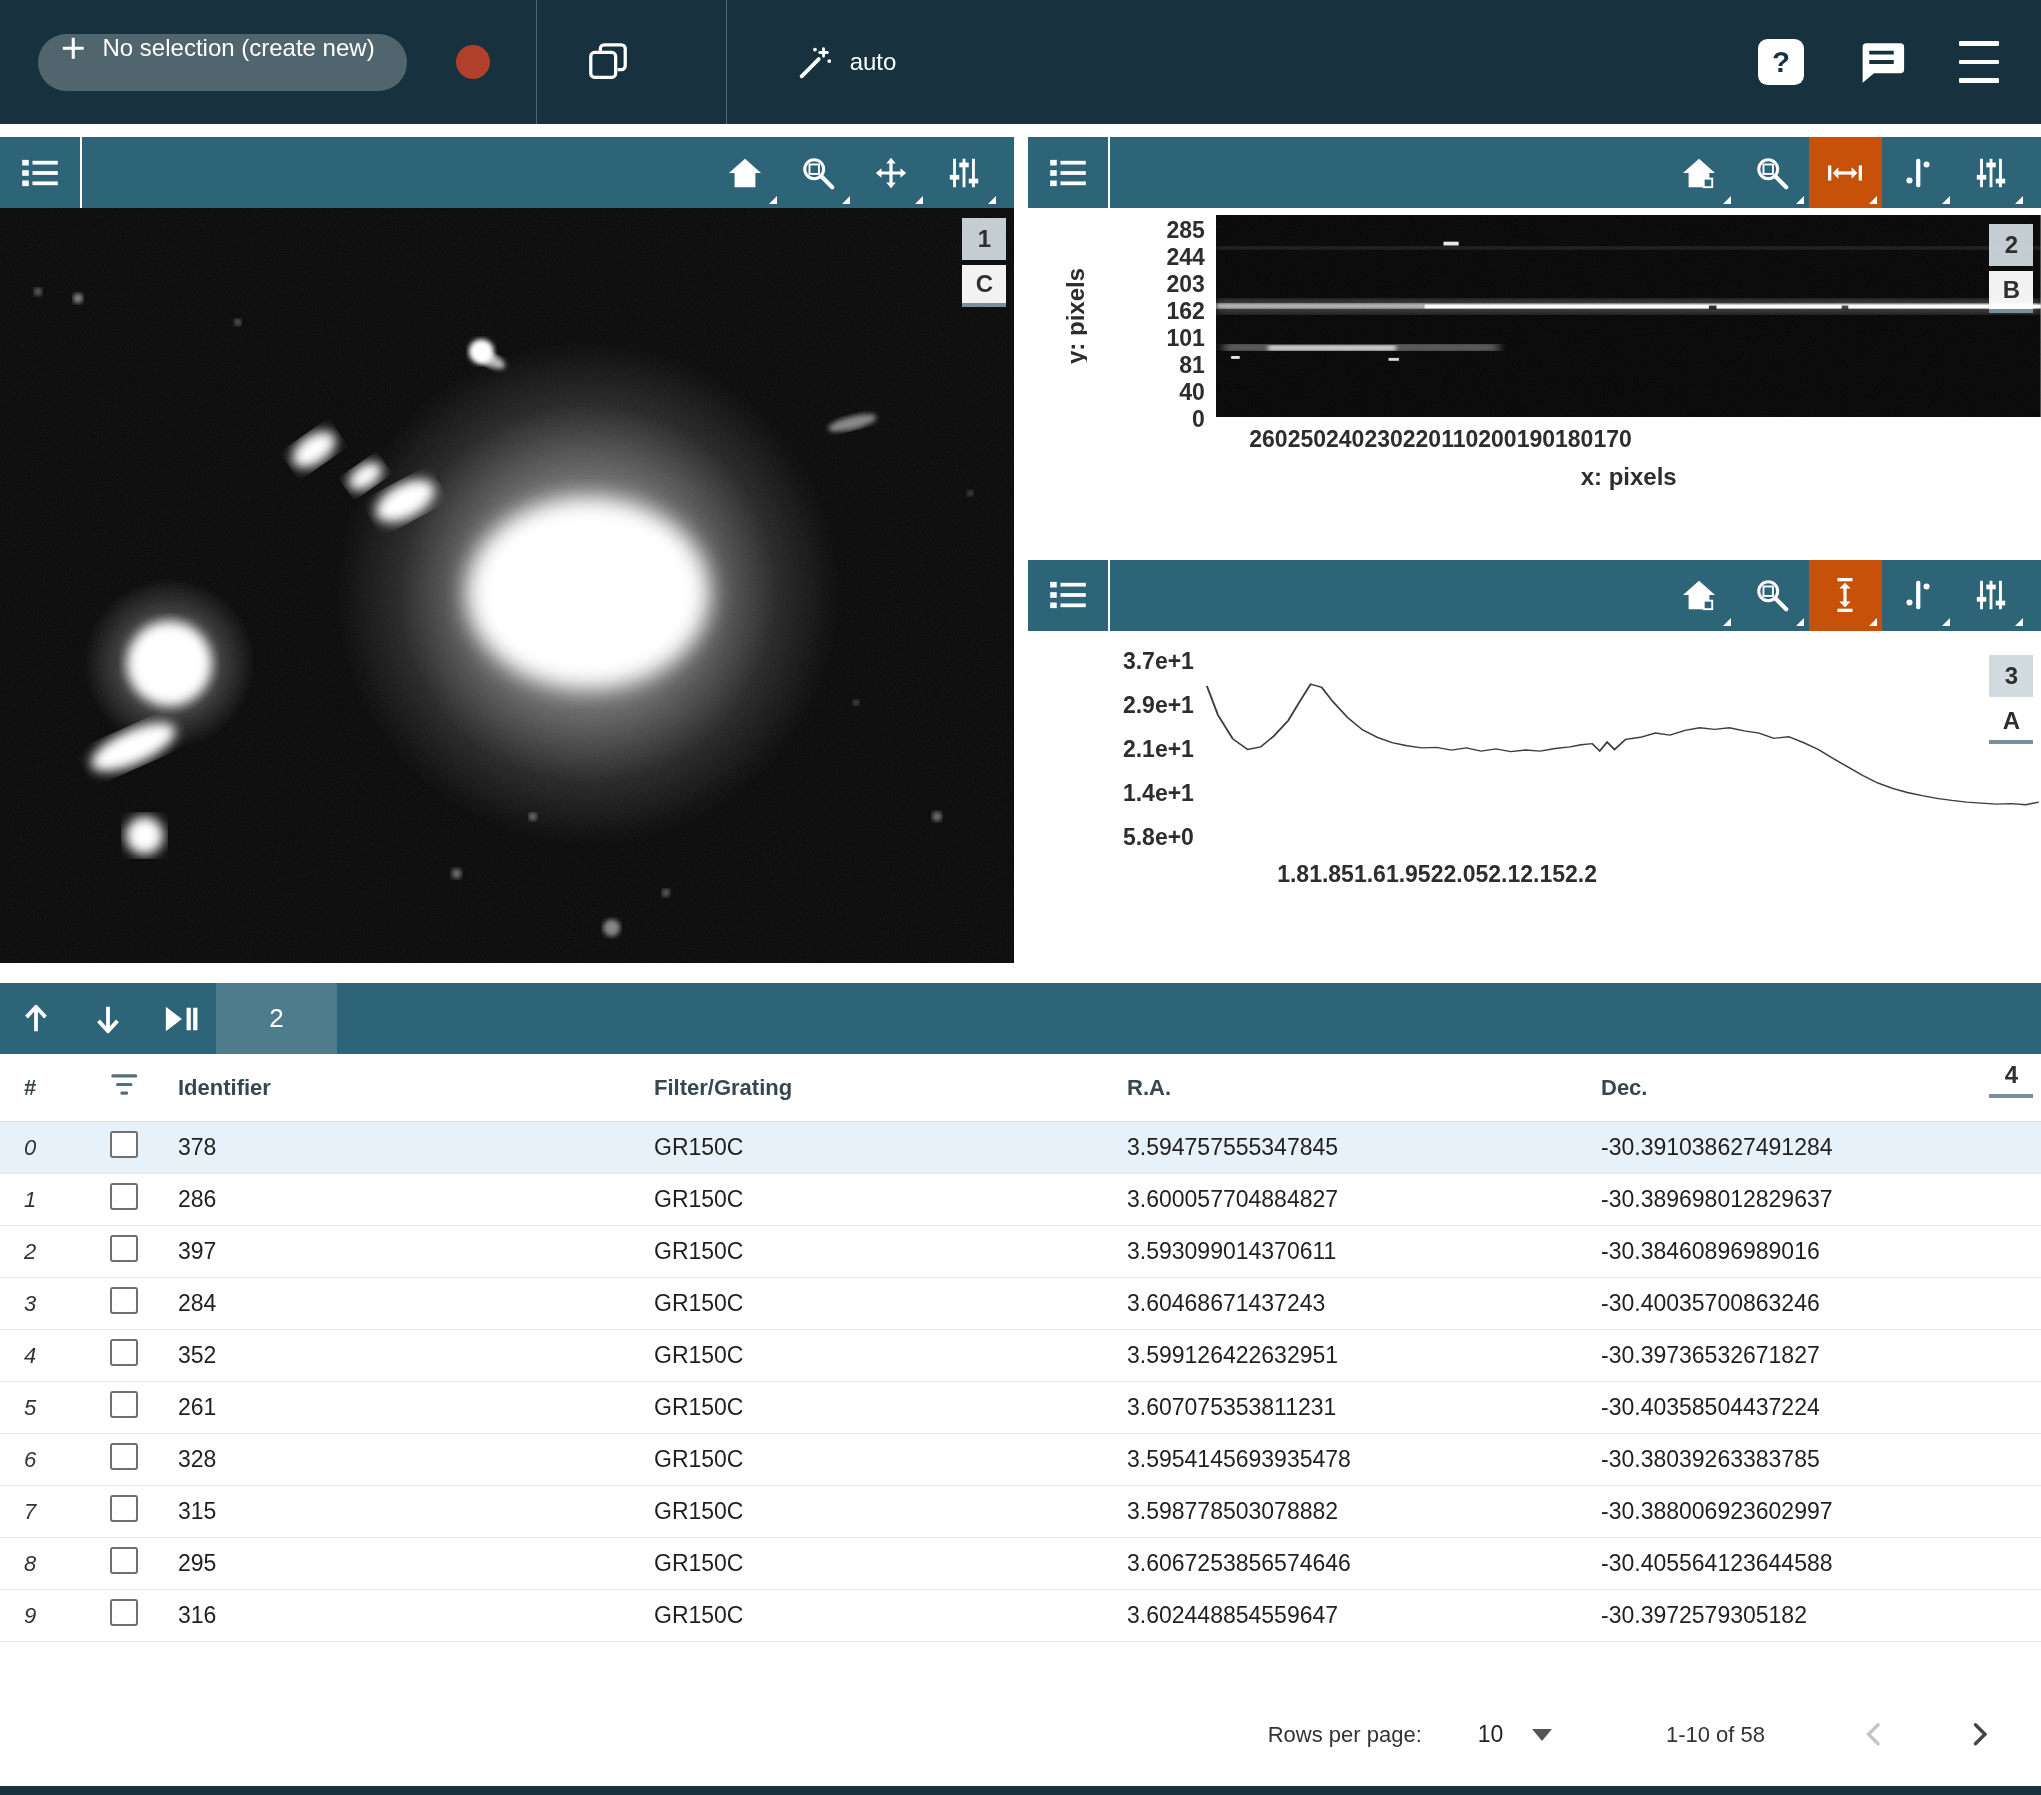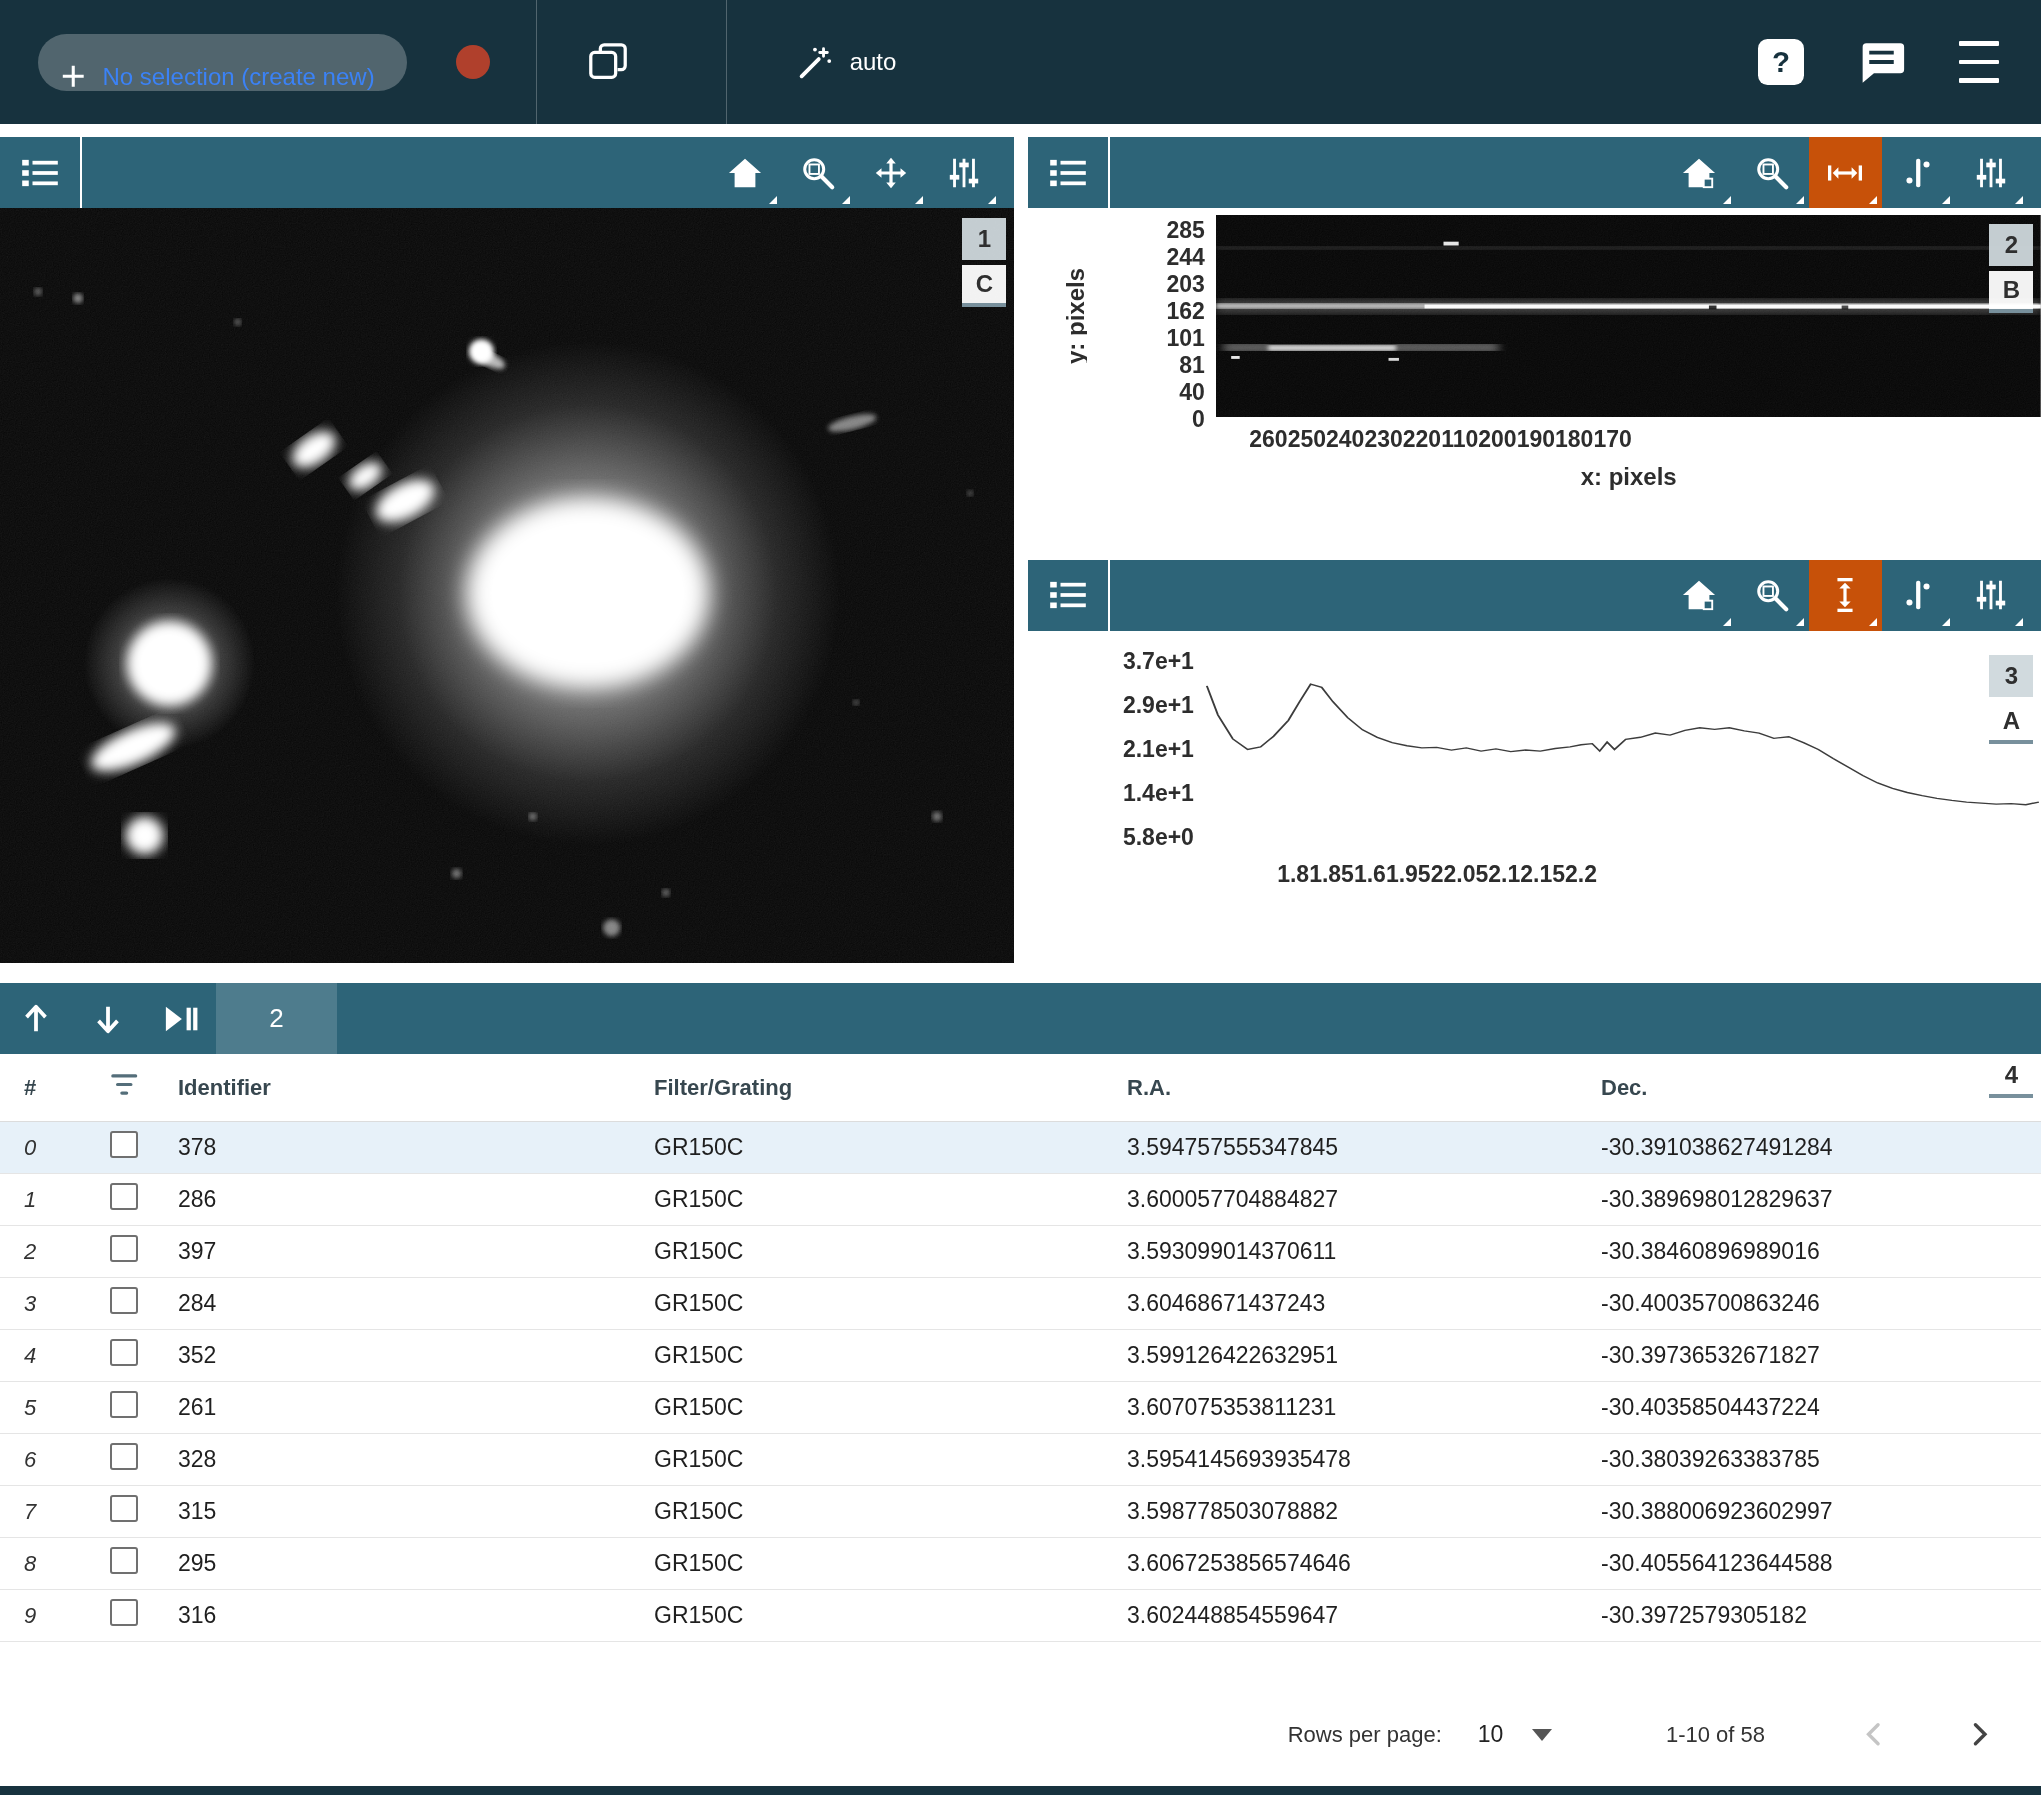--- a/index.html
+++ b/index.html
@@ -2,21 +2,21 @@
 <html style="font-size:15px"><head>
 <meta charset="utf-8">
 <style>
   * { box-sizing: border-box; margin: 0; padding: 0; }
   html,body { width:2041px; height:1796px; overflow:hidden; background:#fff;
     font-family:"Liberation Sans","DejaVu Sans",sans-serif; }
 
   
   .appbar { height:124px; background:#17323e; display:flex; align-items:center; color:#fff; }
   .selection-pill { margin-left:38px; height:57px; border-radius:30px; background:rgba(255,255,255,.25);
-    display:flex; align-items:flex-end; gap:15px; padding:0 32px 0 21px; font-size:24px; color:#3b82f6;
+    display:flex; align-items:flex-start; gap:15px; padding:0 32px 0 21px; font-size:24px; color:#ffffff;
     border:none; cursor:pointer; }
   .record-dot { width:34px; height:34px; border-radius:50%; background:#b0402c; margin-left:49px; }
   .appbar-sep { width:1px; align-self:stretch; background:rgba(255,255,255,.25); margin-left:46px; }
   .appbar-sec { width:143px; display:grid; place-items:center; align-self:stretch; }
   .auto-group { display:flex; align-items:center; gap:16px; padding-left:67px; font-size:24px; }
   .appbar-spacer { flex:1; }
   .icon-btn { background:none; border:none; display:grid; place-items:center; cursor:pointer; }
   .help-btn { width:46px; height:46px; border-radius:9.5px; background:#fff; color:#17323e;
     font-size:29.5px; font-weight:bold; margin-right:53px; }
   .chat-btn { margin-right:53px; }
@@ -76,21 +76,21 @@
   .thead { height:68px; border-bottom:1px solid #dcdcdc; color:#37474f; font-weight:bold; font-size:22px;
     position:relative; }
   .trow { height:52px; border-bottom:1px solid #e5e5e5; font-size:23px; color:#1f1f1f; cursor:pointer; }
   .trow.selected { background:#e7f1f9; }
   .c-idx { font-style:italic; color:#333; font-size:22px; }
   .checkbox { width:27.6px; height:27.6px; border:2.9px solid #707070; border-radius:2.9px; display:inline-block;
     background:#fff; }
   .table-badge { position:absolute; right:7.6px; top:1.9px; }
   .tfooter { display:flex; align-items:center; justify-content:flex-end; margin-top:59px; height:67px;
     font-size:22px; color:#333; padding-right:48px; }
-  .rpp-value { margin-left:36px; font-size:23px; color:#222; }
+  .rpp-value { margin-left:56px; font-size:23px; color:#222; }
   .caret-down { margin-left:28.5px; width:0; height:0; border-left:10.5px solid transparent;
     border-right:10.5px solid transparent; border-top:12.4px solid #555; }
   .range-label { margin-left:114px; }
   .chev { margin-left:95px; background:none; border:none; cursor:pointer; display:grid; place-items:center; }
   .chev.right { margin-left:76px; }
 
   .bottombar { position:absolute; left:0; bottom:0; width:100%; height:9.5px; background:#17323e; }
 </style>
 </head>
 <body>

